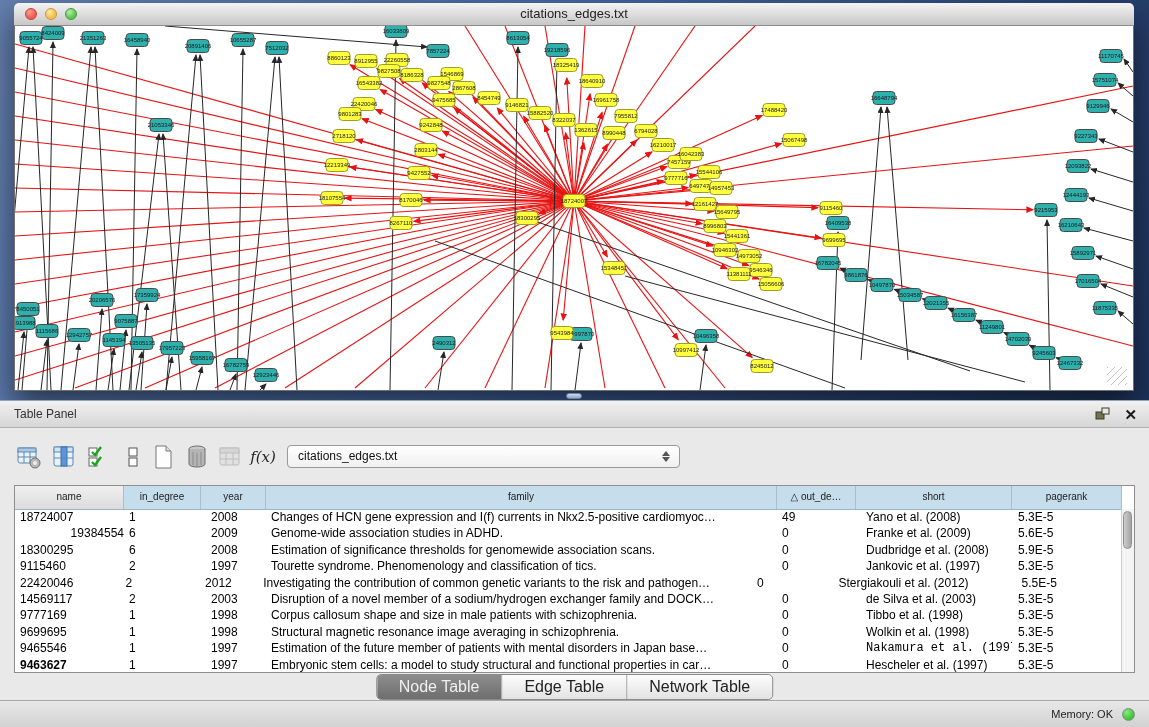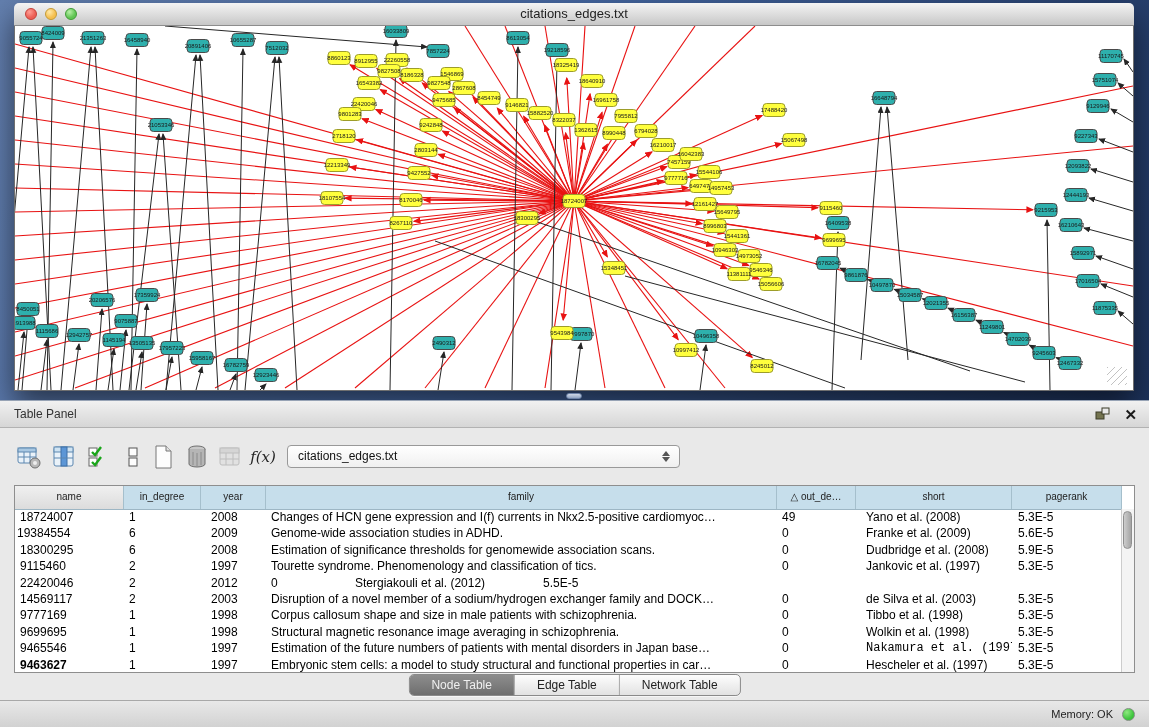--- a/index.html
+++ b/index.html
@@ -57,21 +57,21 @@
   .tbody{position:absolute;left:0;top:23px;right:12px;bottom:0;overflow:hidden}
   .trow{display:flex;height:16.4px;line-height:16.4px;font-size:12px;color:#000;cursor:default}
   .td{box-sizing:border-box;overflow:hidden;white-space:nowrap}
   .vscroll{position:absolute;right:0;top:23px;bottom:0;width:12px;background:#f4f4f4;border-left:1px solid #cdcdcd}
   .vthumb{position:absolute;left:1px;top:2px;width:9px;height:38px;border-radius:5px;
        background:linear-gradient(90deg,#cdcdcd,#a4a4a4);border:1px solid #8f8f8f;box-sizing:border-box;cursor:pointer}
 
   .tabs{position:absolute;left:50%;top:273px;transform:translateX(-50%);display:inline-flex;
        border:1px solid #8a8a8a;border-radius:5px;overflow:hidden;background:linear-gradient(#fdfdfd,#e2e2e2);
        box-shadow:0 1px 0 rgba(255,255,255,.6)}
-  .tab{padding:3px 22px;font-size:12px;color:#222;border-left:1px solid #a8a8a8;cursor:pointer;white-space:nowrap}
+  .tab{padding:3px 22px;font-size:16px;color:#222;border-left:1px solid #a8a8a8;cursor:pointer;white-space:nowrap}
   .tab:first-child{border-left:none}
   .tab.sel{background:linear-gradient(#8d8d8d,#6e6e6e);color:#f0f0f0}
 
   .statusbar{position:absolute;left:0;top:700px;width:1149px;height:27px;
        background:linear-gradient(#e8e8e8,#d2d2d2);border-top:1px solid #a8a8a8;box-sizing:border-box}
   .mem{position:absolute;right:36px;top:0;line-height:26px;font-size:11px;color:#222}
   .memdot{position:absolute;right:14px;top:7px;width:13px;height:13px;border-radius:50%;
        background:radial-gradient(circle at 35% 30%,#8ee87f,#3cc43c 65%);border:1px solid #7f8f7f;box-sizing:border-box;cursor:pointer}
 </style>
 </head>
@@ -782,21 +782,21 @@
           <div class="trow">
             <div class="td" style="width: 109px; padding-left: 5px;">18724007</div>
             <div class="td" style="width: 77px; padding-left: 5px;">1</div>
             <div class="td" style="width: 65px; padding-left: 10px;">2008</div>
             <div class="td" style="width: 511px; padding-left: 5px;">Changes of HCN gene expression and I(f) currents in Nkx2.5-positive cardiomyoc…</div>
             <div class="td" style="width: 79px; padding-left: 5px;">49</div>
             <div class="td" style="width: 156px; padding-left: 10px;">Yano et al. (2008)</div>
             <div class="td" style="width: 110px; padding-left: 6px;">5.3E-5</div>
           </div>
           <div class="trow">
-            <div class="td" style="width: 109px; padding-left: 2px;">19384554</div>
+            <div class="td" style="width: 109px; padding-left: 2px; text-align: right;">19384554</div>
             <div class="td" style="width: 77px; padding-left: 5px;">6</div>
             <div class="td" style="width: 65px; padding-left: 10px;">2009</div>
             <div class="td" style="width: 511px; padding-left: 5px;">Genome-wide association studies in ADHD.</div>
             <div class="td" style="width: 79px; padding-left: 5px;">0</div>
             <div class="td" style="width: 156px; padding-left: 10px;">Franke et al. (2009)</div>
             <div class="td" style="width: 110px; padding-left: 6px;">5.6E-5</div>
           </div>
           <div class="trow">
             <div class="td" style="width: 109px; padding-left: 5px;">18300295</div>
             <div class="td" style="width: 77px; padding-left: 5px;">6</div>
@@ -812,20 +812,21 @@
             <div class="td" style="width: 65px; padding-left: 10px;">1997</div>
             <div class="td" style="width: 511px; padding-left: 5px;">Tourette syndrome. Phenomenology and classification of tics.</div>
             <div class="td" style="width: 79px; padding-left: 5px;">0</div>
             <div class="td" style="width: 156px; padding-left: 10px;">Jankovic et al. (1997)</div>
             <div class="td" style="width: 110px; padding-left: 6px;">5.3E-5</div>
           </div>
           <div class="trow">
             <div class="td" style="width: 109px; padding-left: 5px;">22420046</div>
             <div class="td" style="width: 77px; padding-left: 5px;">2</div>
             <div class="td" style="width: 65px; padding-left: 10px;">2012</div>
+            <div class="td" style="width: 511px; padding-left: 5px;">Investigating the contribution of common genetic variants to the risk and pathogen…</div>
             <div class="td" style="width: 79px; padding-left: 5px;">0</div>
             <div class="td" style="width: 156px; padding-left: 10px;">Stergiakouli et al. (2012)</div>
             <div class="td" style="width: 110px; padding-left: 6px; margin-left: 36px;">5.5E-5</div>
           </div>
           <div class="trow">
             <div class="td" style="width: 109px; padding-left: 5px;">14569117</div>
             <div class="td" style="width: 77px; padding-left: 5px;">2</div>
             <div class="td" style="width: 65px; padding-left: 10px;">2003</div>
             <div class="td" style="width: 511px; padding-left: 5px;">Disruption of a novel member of a sodium/hydrogen exchanger family and DOCK…</div>
             <div class="td" style="width: 79px; padding-left: 5px;">0</div>
@@ -847,21 +848,21 @@
             <div class="td" style="width: 65px; padding-left: 10px;">1998</div>
             <div class="td" style="width: 511px; padding-left: 5px;">Structural magnetic resonance image averaging in schizophrenia.</div>
             <div class="td" style="width: 79px; padding-left: 5px;">0</div>
             <div class="td" style="width: 156px; padding-left: 10px;">Wolkin et al. (1998)</div>
             <div class="td" style="width: 110px; padding-left: 6px;">5.3E-5</div>
           </div>
           <div class="trow">
             <div class="td" style="width: 109px; padding-left: 5px;">9465546</div>
             <div class="td" style="width: 77px; padding-left: 5px;">1</div>
             <div class="td" style="width: 65px; padding-left: 10px;">1997</div>
-            <div class="td" style="width: 511px; padding-left: 5px;">Estimation of the future numbers of patients with mental disorders in Japan base…</div>
+            <div class="td" style="width: 511px; padding-left: 5px;">Estimation of the future member of patients with mental disorders in Japan base…</div>
             <div class="td" style="width: 79px; padding-left: 5px;">0</div>
             <div class="td" style="width: 156px; padding-left: 10px; font-family: Liberation Mono, monospace;">Nakamura et al. (1997)</div>
             <div class="td" style="width: 110px; padding-left: 6px;">5.3E-5</div>
           </div>
           <div class="trow">
             <div class="td" style="width: 109px; padding-left: 5px; font-weight: bold;">9463627</div>
             <div class="td" style="width: 77px; padding-left: 5px;">1</div>
             <div class="td" style="width: 65px; padding-left: 10px;">1997</div>
             <div class="td" style="width: 511px; padding-left: 5px;">Embryonic stem cells: a model to study structural and functional properties in car…</div>
             <div class="td" style="width: 79px; padding-left: 5px;">0</div>

